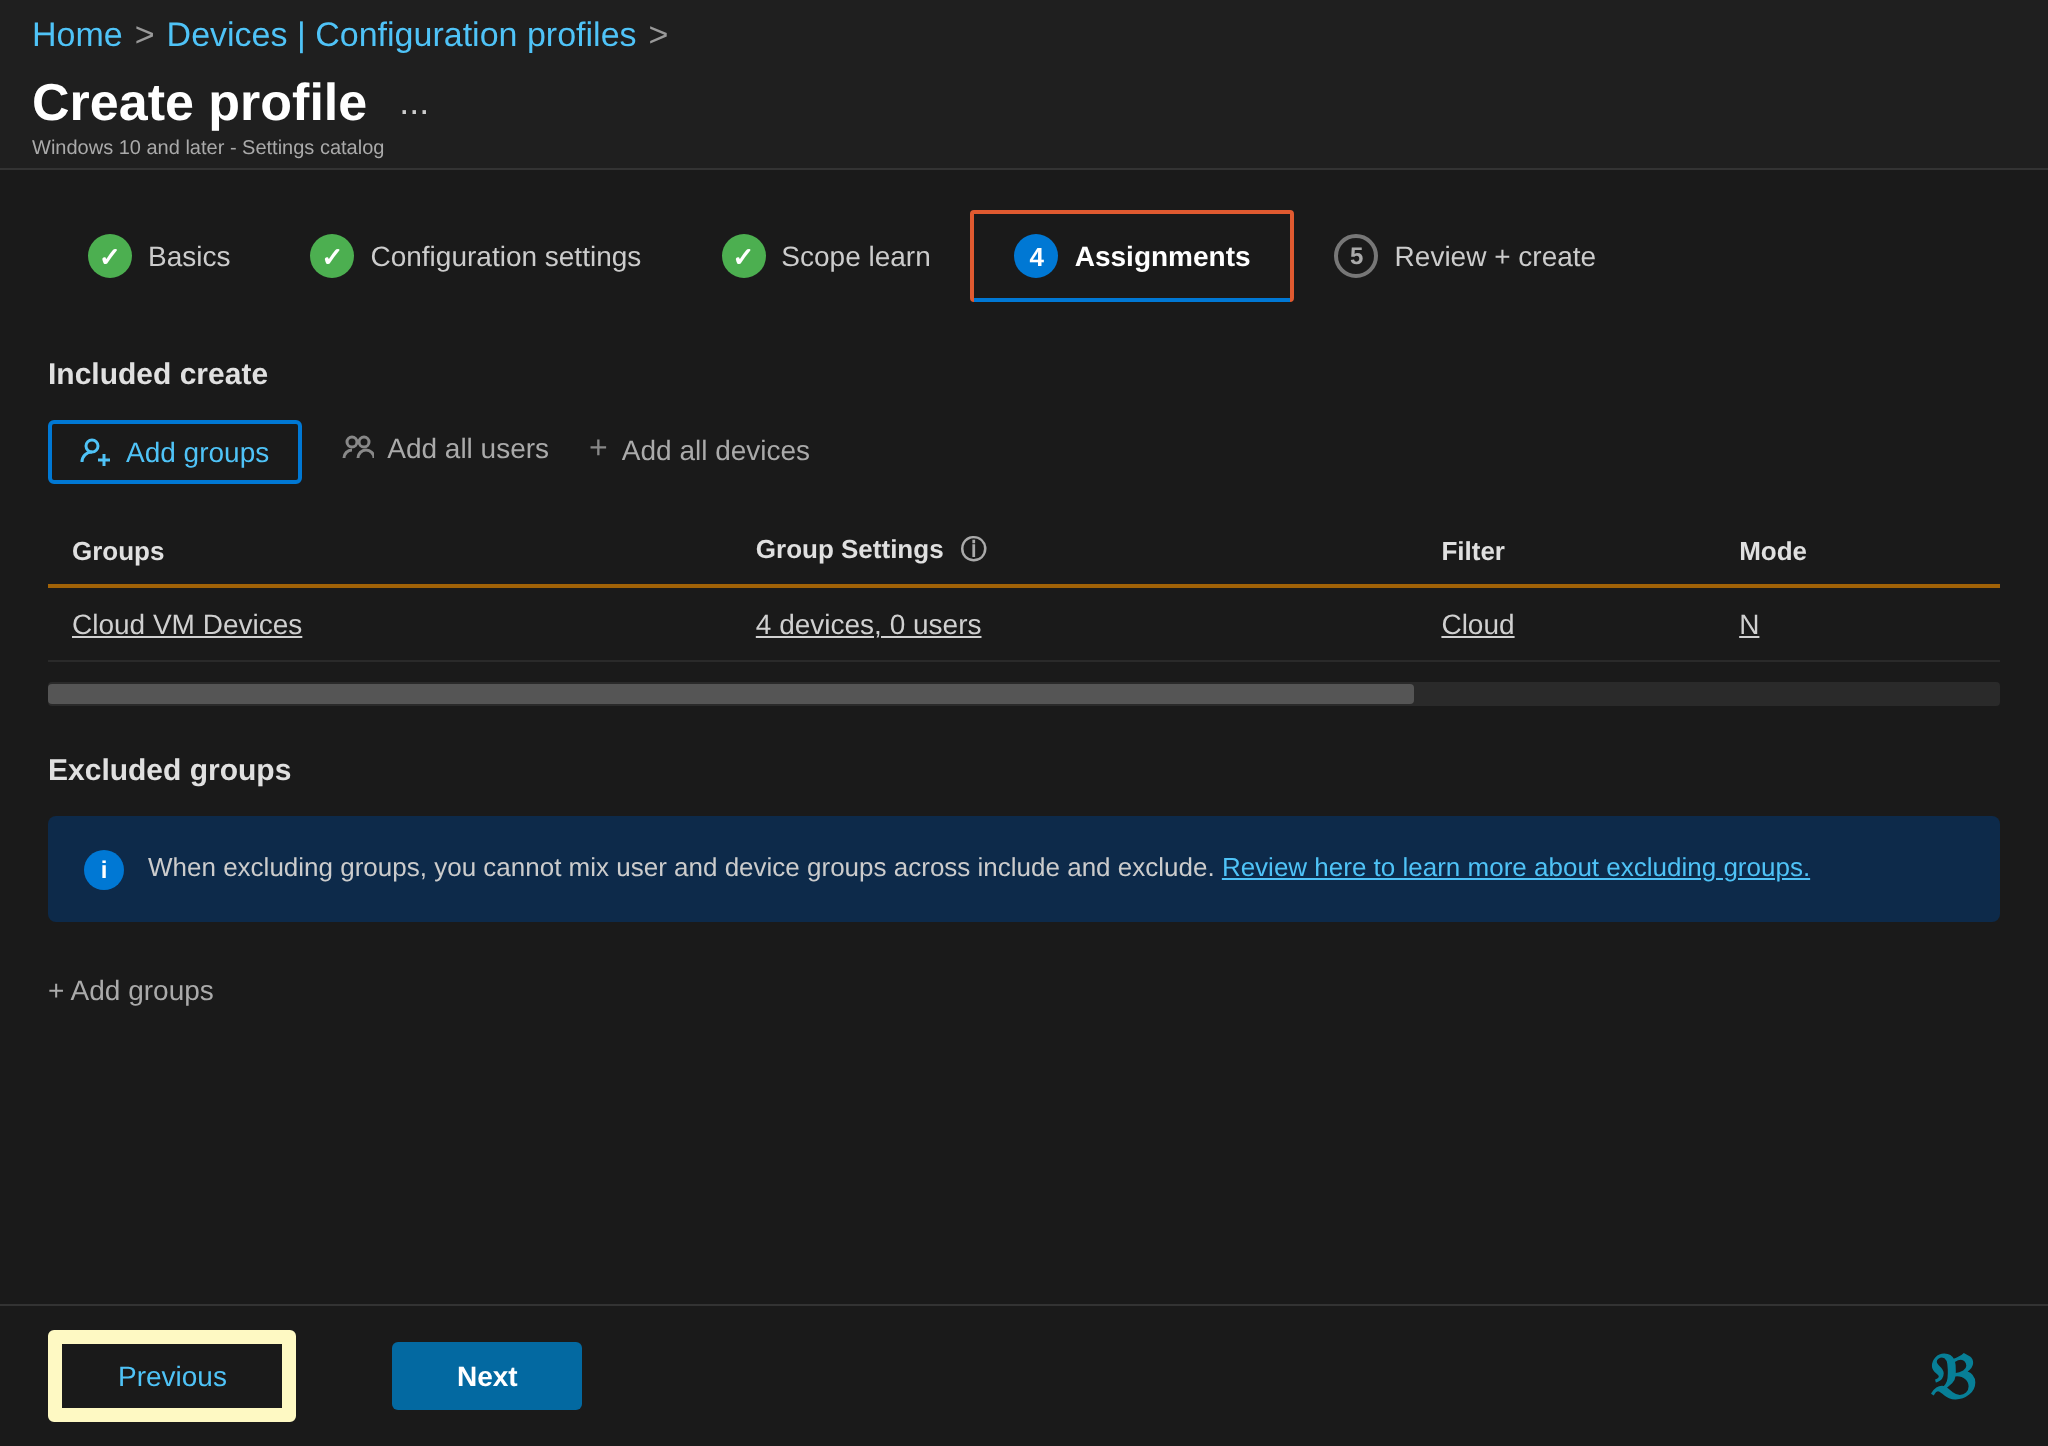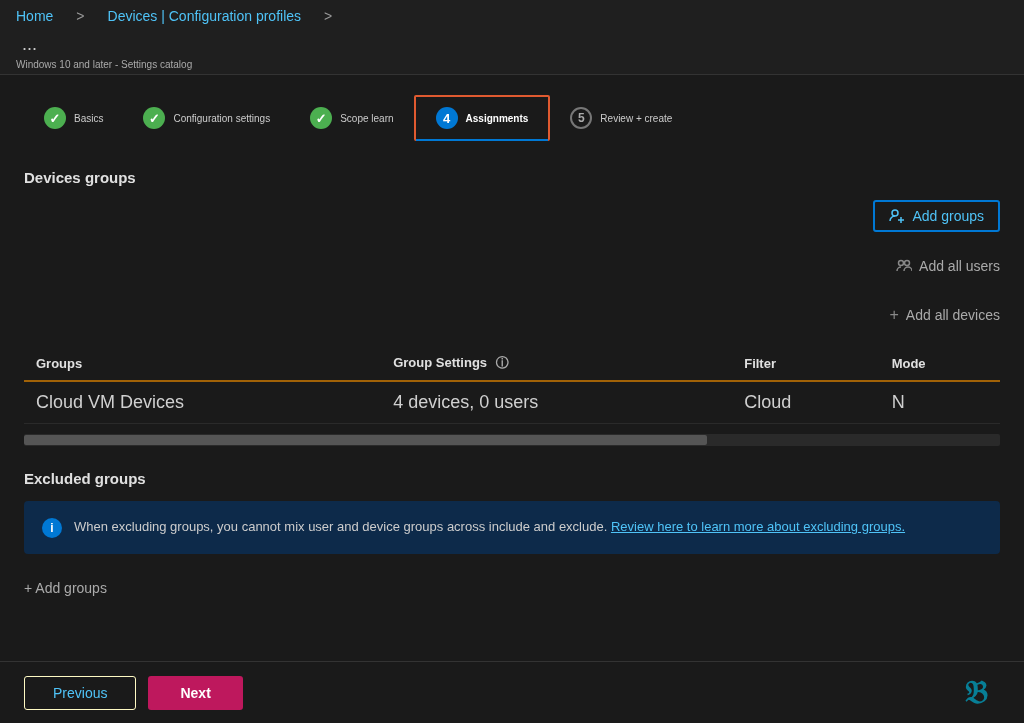--- a/index.html
+++ b/index.html
@@ -13,22 +13,22 @@
       overflow: hidden;
     }
     .title-bar {
       background-color: #1f1f1f;
       padding: 8px 16px 4px 16px;
       border-bottom: 1px solid #333;
     }
     .breadcrumb {
       display: flex;
       align-items: flex-end;
-      gap: 23px;
-      font-size: 14px;
+      gap: 6px;
+      font-size: 17px;
       color: #4fc3f7;
       margin-bottom: 8px;
     }
     .breadcrumb span.sep {
       color: #999;
     }
     .breadcrumb a {
       color: #4fc3f7;
       text-decoration: none;
       cursor: pointer;
@@ -78,21 +78,21 @@
     .wizard-step.active {
       border: 2px solid #e05a30;
       border-radius: 2px;
     }
     .wizard-step.active .step-label {
       color: #ffffff;
       font-weight: 600;
     }
     .wizard-step .step-label {
       color: #ccc;
-      font-size: 10px;
+      font-size: 14px;
     }
     .step-icon {
       width: 22px;
       height: 22px;
       border-radius: 50%;
       display: flex;
       align-items: center;
       justify-content: center;
       font-size: 13px;
       font-weight: bold;
@@ -122,24 +122,23 @@
     
     .section-heading {
       font-size: 15px;
       font-weight: 600;
       color: #e0e0e0;
       margin-bottom: 14px;
     }
     
     .action-buttons {
       display: flex;
-      align-items: flex-end;
+      align-items: flex-start;
       gap: 20px;
       margin-bottom: 16px;
-      flex-direction: column;
     }
     .action-btn {
       display: flex;
       align-items: center;
       gap: 7px;
       background: none;
       border: 2px solid #0078d4;
       color: #4fc3f7;
       padding: 6px 14px;
       border-radius: 3px;
@@ -166,23 +165,24 @@
     .data-table th {
       text-align: left;
       padding: 8px 12px;
       font-size: 13px;
       font-weight: 600;
       color: #e0e0e0;
       border-bottom: 2px solid #a16207;
     }
     .data-table td {
       padding: 10px 12px;
-      font-size: 18px;
+      font-size: 14px;
       color: #d0d0d0;
       border-bottom: 1px solid #2a2a2a;
+      text-decoration: underline;
     }
     
     .scroll-bar-container {
       width: 100%;
       height: 12px;
       background: #2a2a2a;
       border-radius: 2px;
       margin-bottom: 24px;
       overflow: hidden;
       position: relative;
@@ -238,37 +238,38 @@
       right: 0;
       background: #1a1a1a;
       border-top: 1px solid #333;
       padding: 12px 24px;
       display: flex;
       align-items: center;
       gap: 12px;
     }
     .btn-previous {
       background: transparent;
-      border: 1px solid #fef9c3;
+      border: 7px solid #fef9c3;
       color: #4fc3f7;
       padding: 8px 28px;
       border-radius: 3px;
       cursor: pointer;
       font-size: 14px;
       text-align: center;
     }
     .btn-next {
-      background: #be185d;
+      background: #0369a1;
       border: none;
       color: white;
       padding: 9px 32px;
       border-radius: 3px;
       cursor: pointer;
       font-size: 14px;
       font-weight: 600;
+      margin-left: 36px;
     }
     
     .watermark {
       position: fixed;
       bottom: 10px;
       left: 50%;
       transform: translateX(-50%);
       opacity: 0.7;
     }
     .watermark-p {
@@ -283,20 +284,21 @@
 
 <div class="title-bar">
   <div class="breadcrumb">
     <a>Home</a>
     <span class="sep">&gt;</span>
     <a>Devices | Configuration profiles</a>
     <span class="sep">&gt;</span>
   </div>
   <div style="display:flex; align-items:center; gap:10px;">
     <h1 class="page-title">
+      <span>Create profile</span>
       <button class="ellipsis-btn">...</button>
     </h1>
   </div>
   <div class="page-subtitle">Windows 10 and later - Settings catalog</div>
 </div>
 
 <div class="main-content">
 
   <div class="wizard-steps">
 
@@ -322,21 +324,21 @@
     </div>
 
     <div class="wizard-step">
       <div class="step-icon pending">5</div>
       <span class="step-label">Review + create</span>
     </div>
 
   </div>
 
   <div>
-    <div class="section-heading">Devices groups</div>
+    <div class="section-heading">Included create</div>
 
     <div class="action-buttons">
       <button class="action-btn">
         <svg width="16" height="16" viewBox="0 0 16 16" fill="none">
           <circle cx="6" cy="5" r="3" stroke="#4fc3f7" stroke-width="1.5" fill="none"></circle>
           <path d="M1 13c0-2.76 2.24-5 5-5" stroke="#4fc3f7" stroke-width="1.5" fill="none"></path>
           <line x1="12" y1="9" x2="12" y2="15" stroke="#4fc3f7" stroke-width="1.5"></line>
           <line x1="9" y1="12" x2="15" y2="12" stroke="#4fc3f7" stroke-width="1.5"></line>
         </svg>
         <span>Add groups</span>

